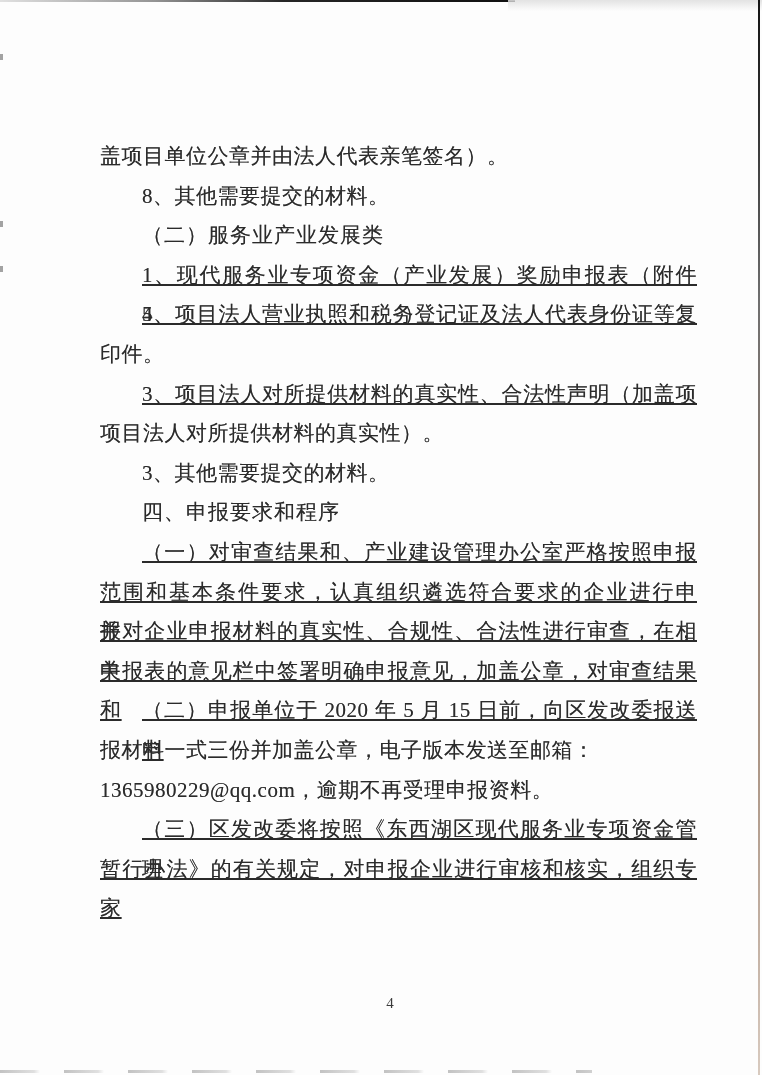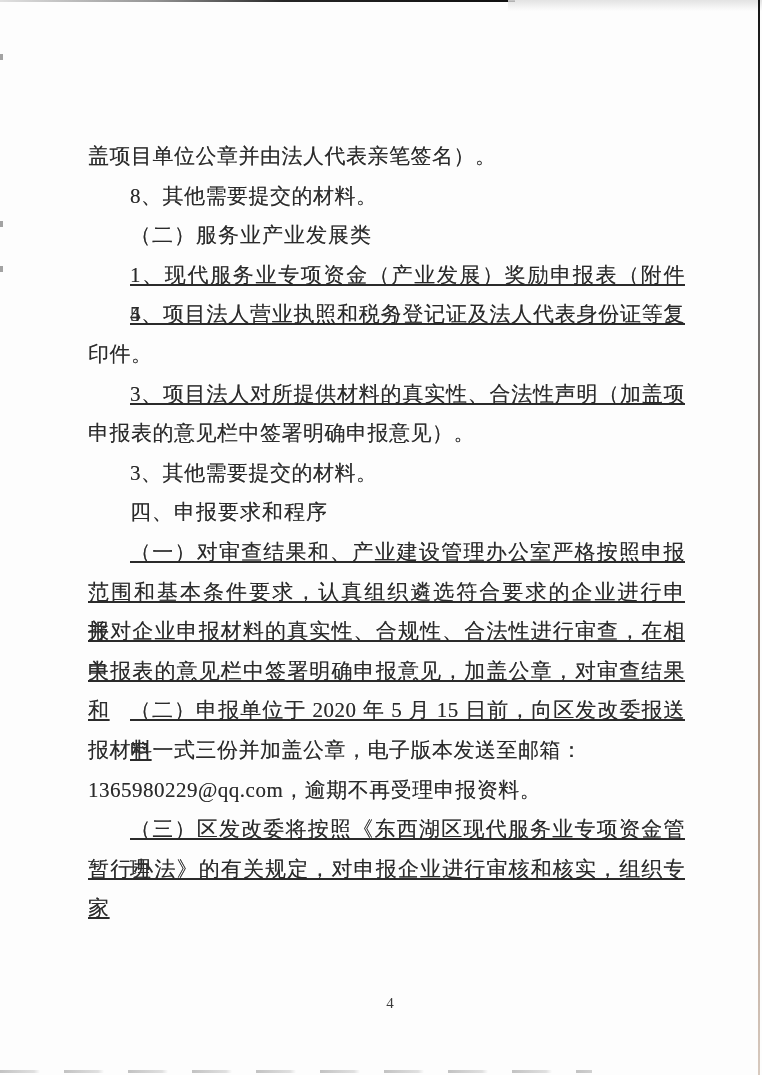--- a/index.html
+++ b/index.html
@@ -40,21 +40,21 @@
       rgba(220,220,220,0) 40px, rgba(220,220,220,0) 64px);
   }
   .left-speck { position: absolute; left: 0; width: 3px; height: 6px; background: rgba(90,90,90,0.55); }
   .speck-1 { top: 54px; }
   .speck-2 { top: 221px; }
   .speck-3 { top: 266px; }
 
   
   .text-body {
     position: absolute;
-    top: 137px; left: 88px;
+    top: 137px; left: 100px;
     width: 597px;
   }
   .line {
     height: 39.6px;
     line-height: 39.6px;
     font-size: 21px;
     letter-spacing: 0.5px;
     white-space: nowrap;
     text-shadow: 0 0 0.6px rgba(45,45,45,0.55);
   }
@@ -86,21 +86,21 @@
   <div class="left-speck speck-3"></div>
 
   <div class="text-body">
       <div class="line">盖项目单位公章并由法人代表亲笔签名）。</div>
       <div class="line indent">8、其他需要提交的材料。</div>
       <div class="line indent bold">（二）服务业产业发展类</div>
       <div class="line indent just">1、现代服务业专项资金（产业发展）奖励申报表（附件 5）。</div>
       <div class="line indent just">4、项目法人营业执照和税务登记证及法人代表身份证等复</div>
       <div class="line">印件。</div>
       <div class="line indent just">3、项目法人对所提供材料的真实性、合法性声明（加盖项</div>
-      <div class="line">申报表的意见栏中签署明确申报意见）。</div>
+      <div class="line">项目法人对所提供材料的真实性）。</div>
       <div class="line indent">3、其他需要提交的材料。</div>
       <div class="line indent bold">四、申报要求和程序</div>
       <div class="line indent just">（一）对审查结果和、产业建设管理办公室严格按照申报</div>
       <div class="line just">范围和基本条件要求，认真组织遴选符合要求的企业进行申报，</div>
       <div class="line just">并对企业申报材料的真实性、合规性、合法性进行审查，在相关</div>
       <div class="line just">申报表的意见栏中签署明确申报意见，加盖公章，对审查结果和</div>
       <div class="line indent just">（二）申报单位于 2020 年 5 月 15 日前，向区发改委报送申</div>
       <div class="line">报材料一式三份并加盖公章，电子版本发送至邮箱：</div>
       <div class="line">1365980229@qq.com，逾期不再受理申报资料。</div>
       <div class="line indent just">（三）区发改委将按照《东西湖区现代服务业专项资金管理</div>

